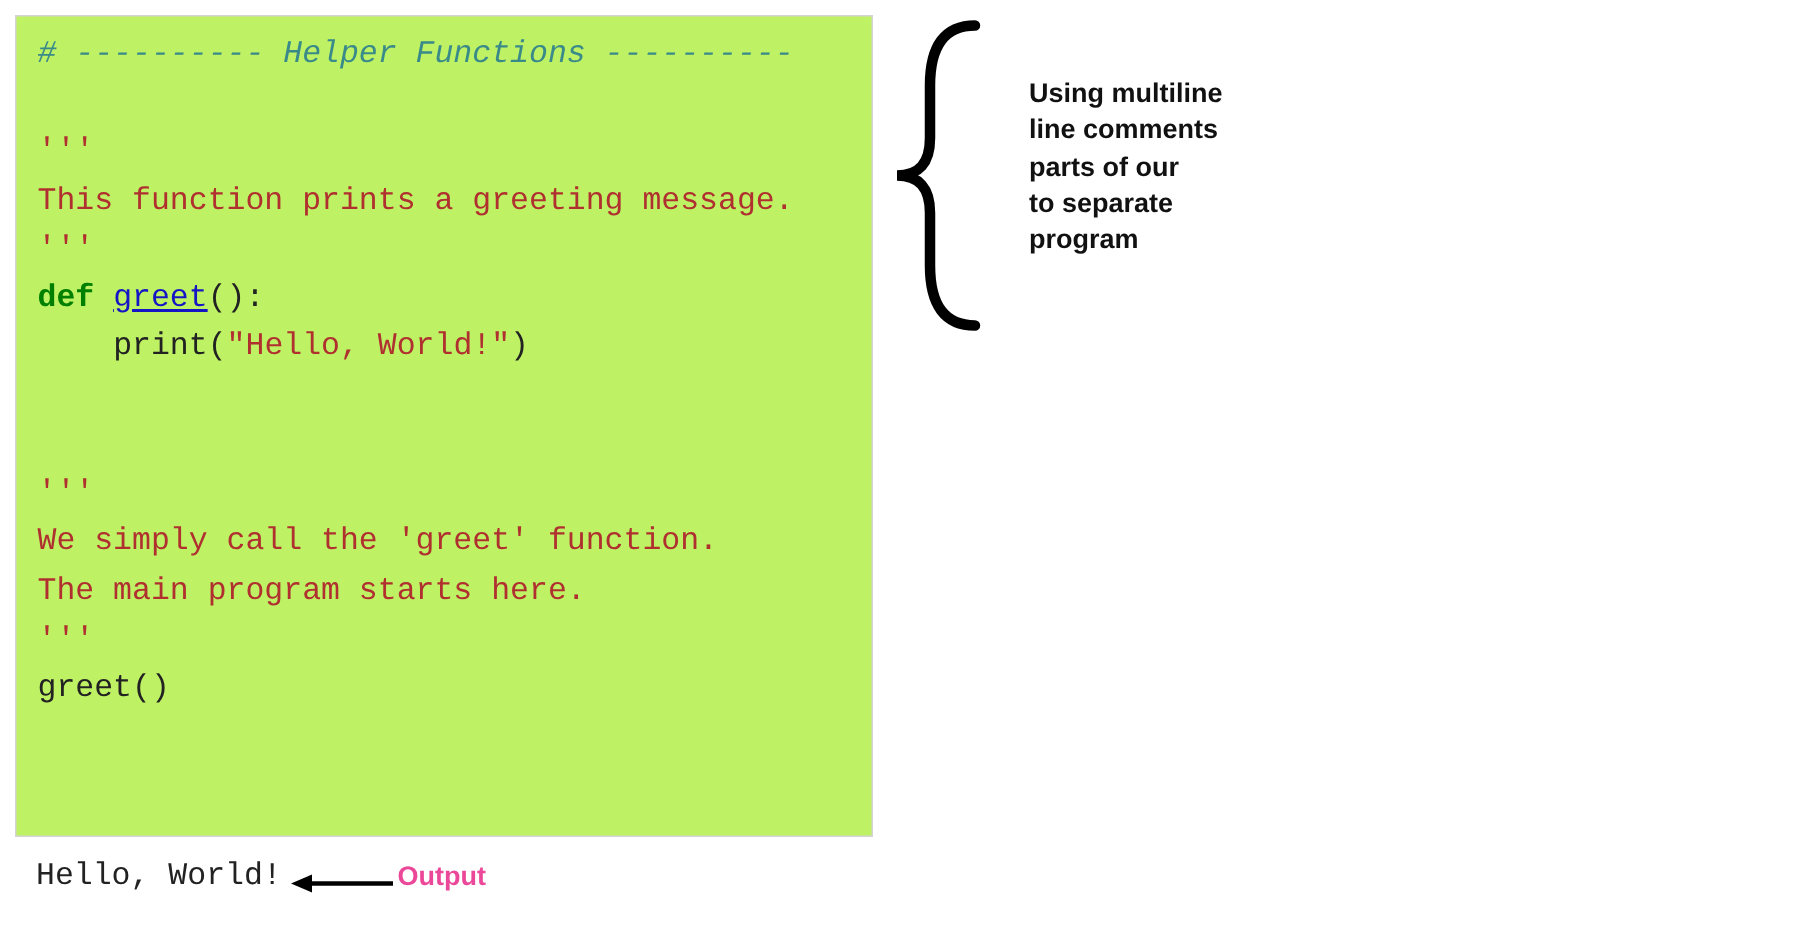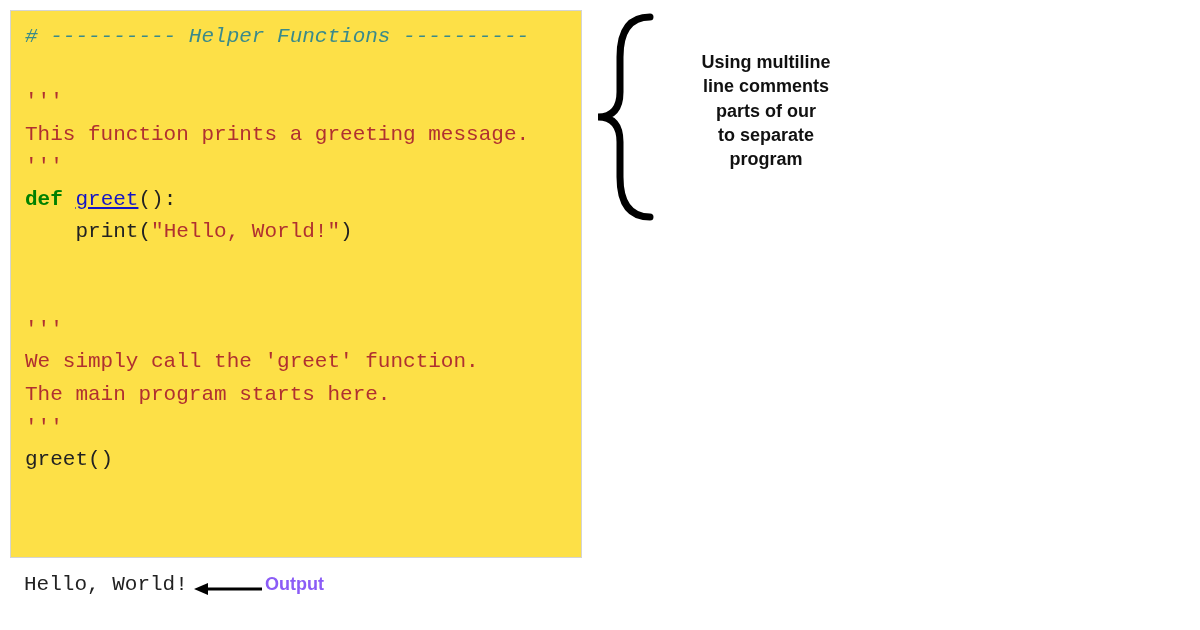--- a/index.html
+++ b/index.html
@@ -9,21 +9,21 @@
       background: white;
       font-family: "Consolas", "Courier New", monospace;
       position: relative;
     }
     .code-block {
       position: absolute;
       left: 10px;
       top: 10px;
       width: 572px;
       height: 548px;
-      background: #fde047;
+      background: #bef264;
       border: 1px solid #d4d4d4;
       padding: 10px 14px;
       font-size: 21px;
       line-height: 1.55;
     }
     .code-line { white-space: pre; }
     .c-comment { color: #3a8a8a; font-style: italic; }
     .c-docstr  { color: #b03030; }
     .c-keyword { color: #008000; font-weight: bold; }
     .c-func    { color: #1515c5; text-decoration: underline; }
@@ -42,37 +42,36 @@
       left: 194px;
       top: 579px;
     }
     .output-label {
       position: absolute;
       left: 265px;
       top: 574px;
       font-family: Arial, Helvetica, sans-serif;
       font-size: 18px;
       font-weight: bold;
-      color: #8b5cf6;
+      color: #ec4899;
     }
     .brace {
       position: absolute;
       left: 590px;
       top: 12px;
     }
     .annotation {
       position: absolute;
       left: 686px;
       top: 50px;
       width: 160px;
       font-family: Arial, Helvetica, sans-serif;
       font-size: 18px;
       line-height: 1.35;
       font-weight: bold;
-      text-align: center;
       color: #111;
     }
     .annotation div { white-space: nowrap; }
   </style>
 </head>
 <body>
 
 <div class="code-block">
   <div class="code-line"><span class="c-comment"># ---------- </span><span class="c-comment">Helper Functions</span><span class="c-comment"> ----------</span></div>
   <div class="code-line">&nbsp;</div>

